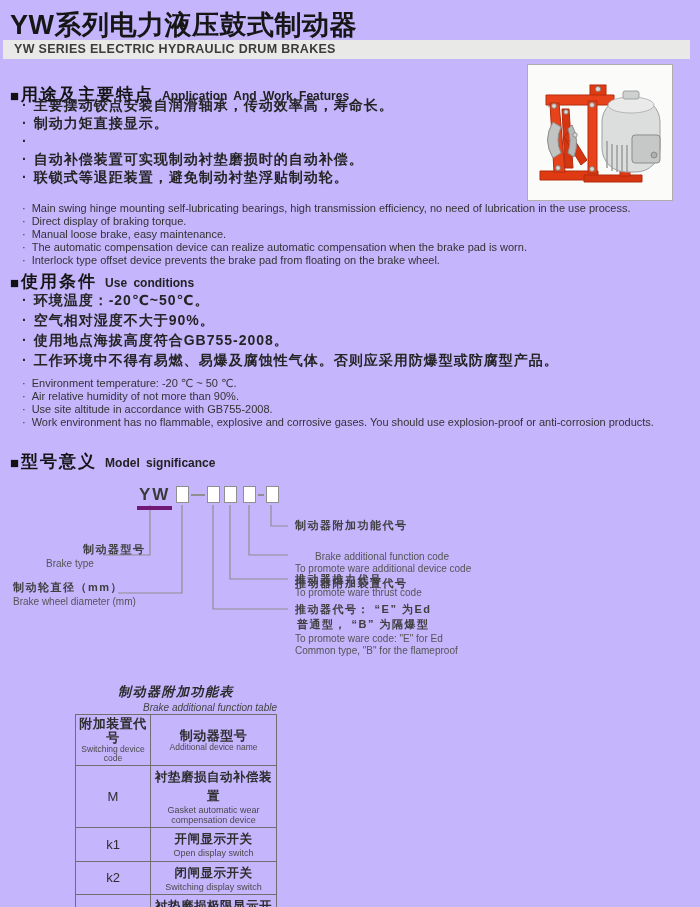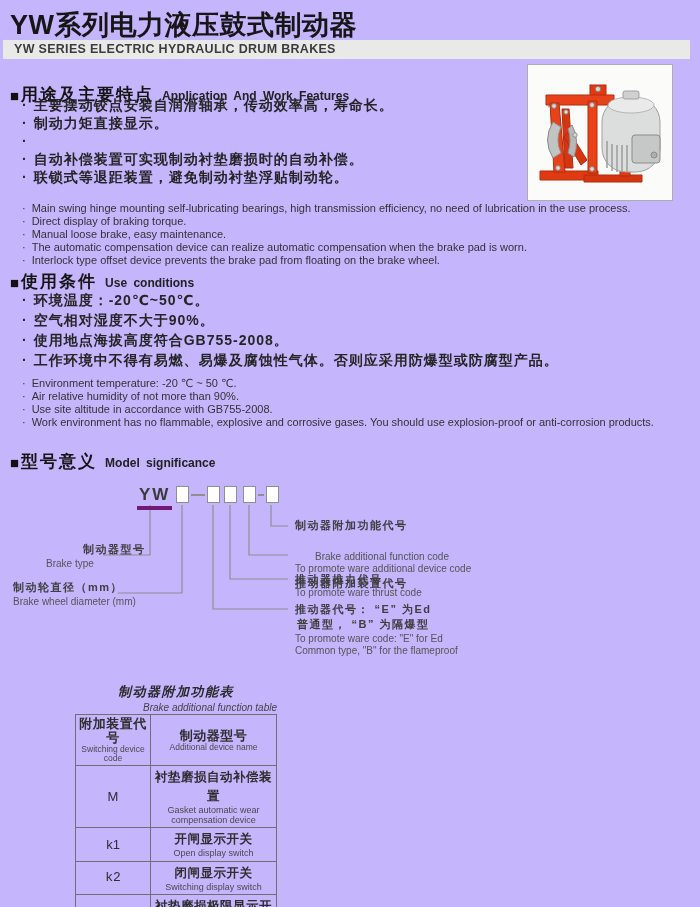--- a/index.html
+++ b/index.html
@@ -268,21 +268,21 @@
       </td>
     </tr>
     <tr>
       <td class="c-code" style="height:25px;">k1</td>
       <td>
         <div class="cell-zh">开闸显示开关</div>
         <div class="cell-en">Open display switch</div>
       </td>
     </tr>
     <tr>
-      <td class="c-code" style="height:25px;font-family:Liberation Mono, monospace;">k2</td>
+      <td class="c-code" style="height:25px;">k2</td>
       <td>
         <div class="cell-zh">闭闸显示开关</div>
         <div class="cell-en">Switching display switch</div>
       </td>
     </tr>
     <tr>
       <td class="c-code" style="height:25px;">k3</td>
       <td>
         <div class="cell-zh">衬垫磨损极限显示开关</div>
         <div class="cell-en">Liner wear limit switch</div>

